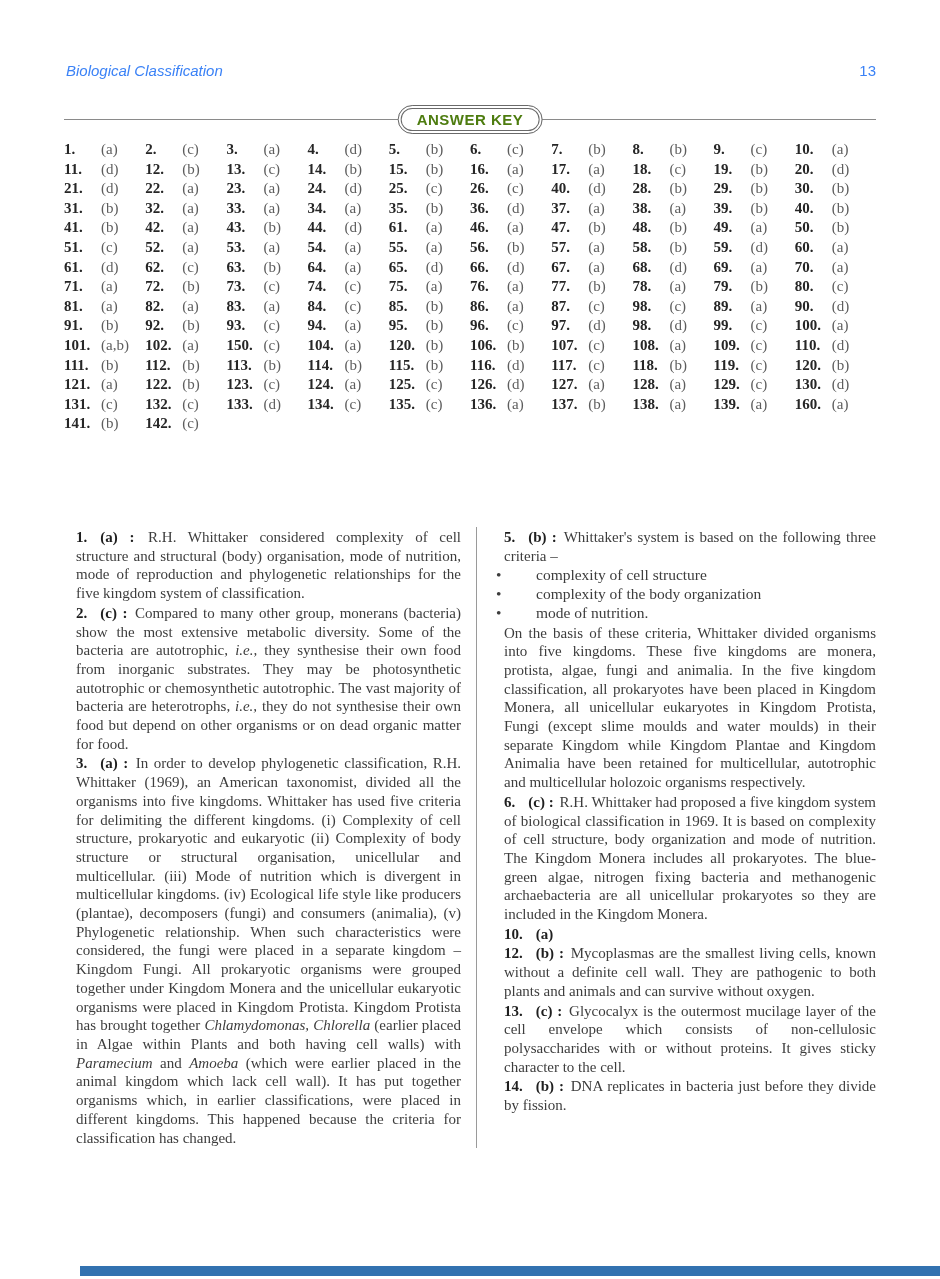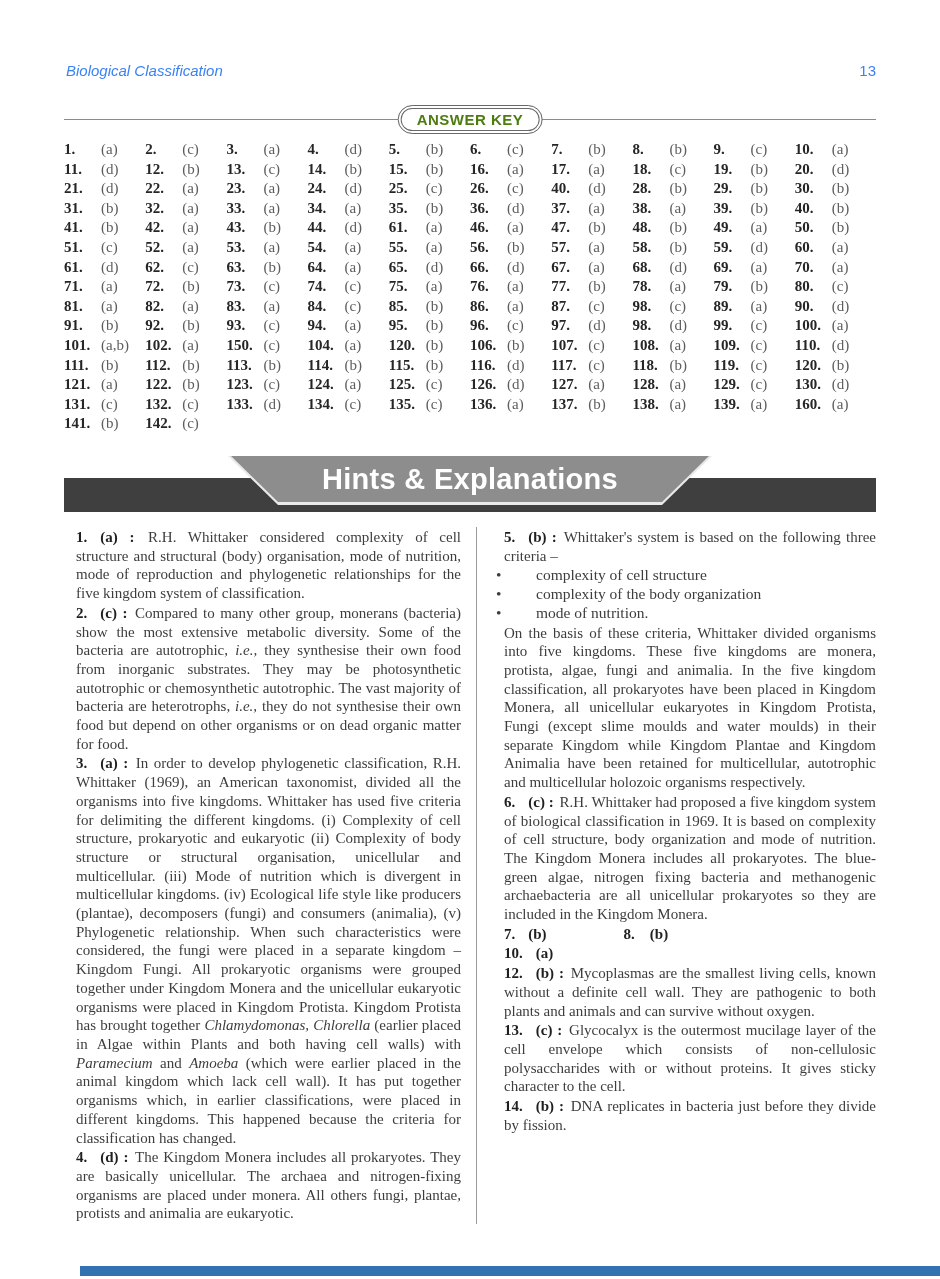--- a/index.html
+++ b/index.html
@@ -640,54 +640,44 @@
           <span class="ak-num">141.</span>
           <span class="ak-ans">(b)</span>
         </div>
         <div class="ak-cell">
           <span class="ak-num">142.</span>
           <span class="ak-ans">(c)</span>
         </div>
       </div>
   </div>
 
-  <div class="banner">
-    <div class="banner-bar"></div>
-    <div class="trap-outer">
-      <div class="trap-inner">
-        <span class="banner-title">Hints &amp; Explanations</span>
-      </div>
-    </div>
-  </div>
 
   <div class="content">
     <div class="col-left">
         <p class="exp"><b class="qn">1.</b><b class="qa">(a) :</b> <span>R.H. Whittaker considered complexity of cell structure and structural (body) organisation, mode of nutrition, mode of reproduction and phylogenetic relationships for the five kingdom system of classification.</span></p>
         <p class="exp"><b class="qn">2.</b><b class="qa">(c) :</b> <span>Compared to many other group, monerans (bacteria) show the most extensive metabolic diversity. Some of the bacteria are autotrophic, </span><i>i.e.,</i><span> they synthesise their own food from inorganic substrates. They may be photosynthetic autotrophic or chemosynthetic autotrophic. The vast majority of bacteria are heterotrophs, </span><i>i.e.,</i><span> they do not synthesise their own food but depend on other organisms or on dead organic matter for food.</span></p>
         <p class="exp"><b class="qn">3.</b><b class="qa">(a) :</b> <span>In order to develop phylogenetic classification, R.H. Whittaker (1969), an American taxonomist, divided all the organisms into five kingdoms. Whittaker has used five criteria for delimiting the different kingdoms. (i) Complexity of cell structure, prokaryotic and eukaryotic (ii) Complexity of body structure or structural organisation, unicellular and multicellular. (iii) Mode of nutrition which is divergent in multicellular kingdoms. (iv) Ecological life style like producers (plantae), decomposers (fungi) and consumers (animalia), (v) Phylogenetic relationship. When such characteristics were considered, the fungi were placed in a separate kingdom – Kingdom Fungi. All prokaryotic organisms were grouped together under Kingdom Monera and the unicellular eukaryotic organisms were placed in Kingdom Protista. Kingdom Protista has brought together </span><i>Chlamydomonas, Chlorella</i><span> (earlier placed in Algae within Plants and both having cell walls) with </span><i>Paramecium</i><span> and </span><i>Amoeba</i><span> (which were earlier placed in the animal kingdom which lack cell wall). It has put together organisms which, in earlier classifications, were placed in different kingdoms. This happened because the criteria for classification has changed.</span></p>
-        <p class="exp"><b class="qn">4.</b><b class="qa">(d) :</b> <span>The Kingdom Monera includes all prokaryotes. They are basically unicellular. The archaea and nitrogen-fixing organisms are placed under monera. All others fungi, plantae, protists and animalia are eukaryotic.</span></p>
       </div>
     <div class="col-div"></div>
     <div class="col-right">
         <p class="exp"><b class="qn">5.</b><b class="qa">(b) :</b> <span>Whittaker's system is based on the following three criteria –</span></p>
         <div class="bullet">
           <span class="bdot">•</span>
           <span class="btxt">complexity of cell structure</span>
         </div>
         <div class="bullet">
           <span class="bdot">•</span>
           <span class="btxt">complexity of the body organization</span>
         </div>
         <div class="bullet">
           <span class="bdot">•</span>
           <span class="btxt">mode of nutrition.</span>
         </div>
         <p class="exp"><span>On the basis of these criteria, Whittaker divided organisms into five kingdoms. These five kingdoms are monera, protista, algae, fungi and animalia. In the five kingdom classification, all prokaryotes have been placed in Kingdom Monera, all unicellular eukaryotes in Kingdom Protista, Fungi (except slime moulds and water moulds) in their separate Kingdom while Kingdom Plantae and Kingdom Animalia have been retained for multicellular, autotrophic and multicellular holozoic organisms respectively.</span></p>
         <p class="exp"><b class="qn">6.</b><b class="qa">(c) :</b> <span>R.H. Whittaker had proposed a five kingdom system of biological classification in 1969. It is based on complexity of cell structure, body organization and mode of nutrition. The Kingdom Monera includes all prokaryotes. The blue-green algae, nitrogen fixing bacteria and methanogenic archaebacteria are all unicellular prokaryotes so they are included in the Kingdom Monera.</span></p>
-        <p class="exp"><b class="qn">7.</b><b class="qa">(b)</b><b class="pair2">8. (b)</b></p>
         <p class="exp"><b class="qn">10.</b><b class="qa">(a)</b></p>
         <p class="exp"><b class="qn">12.</b><b class="qa">(b) :</b> <span>Mycoplasmas are the smallest living cells, known without a definite cell wall. They are pathogenic to both plants and animals and can survive without oxygen.</span></p>
         <p class="exp"><b class="qn">13.</b><b class="qa">(c) :</b> <span>Glycocalyx is the outermost mucilage layer of the cell envelope which consists of non-cellulosic polysaccharides with or without proteins. It gives sticky character to the cell.</span></p>
         <p class="exp"><b class="qn">14.</b><b class="qa">(b) :</b> <span>DNA replicates in bacteria just before they divide by fission.</span></p>
       </div>
   </div>
 
   <div class="footer-bar"></div>
 </div>
 

